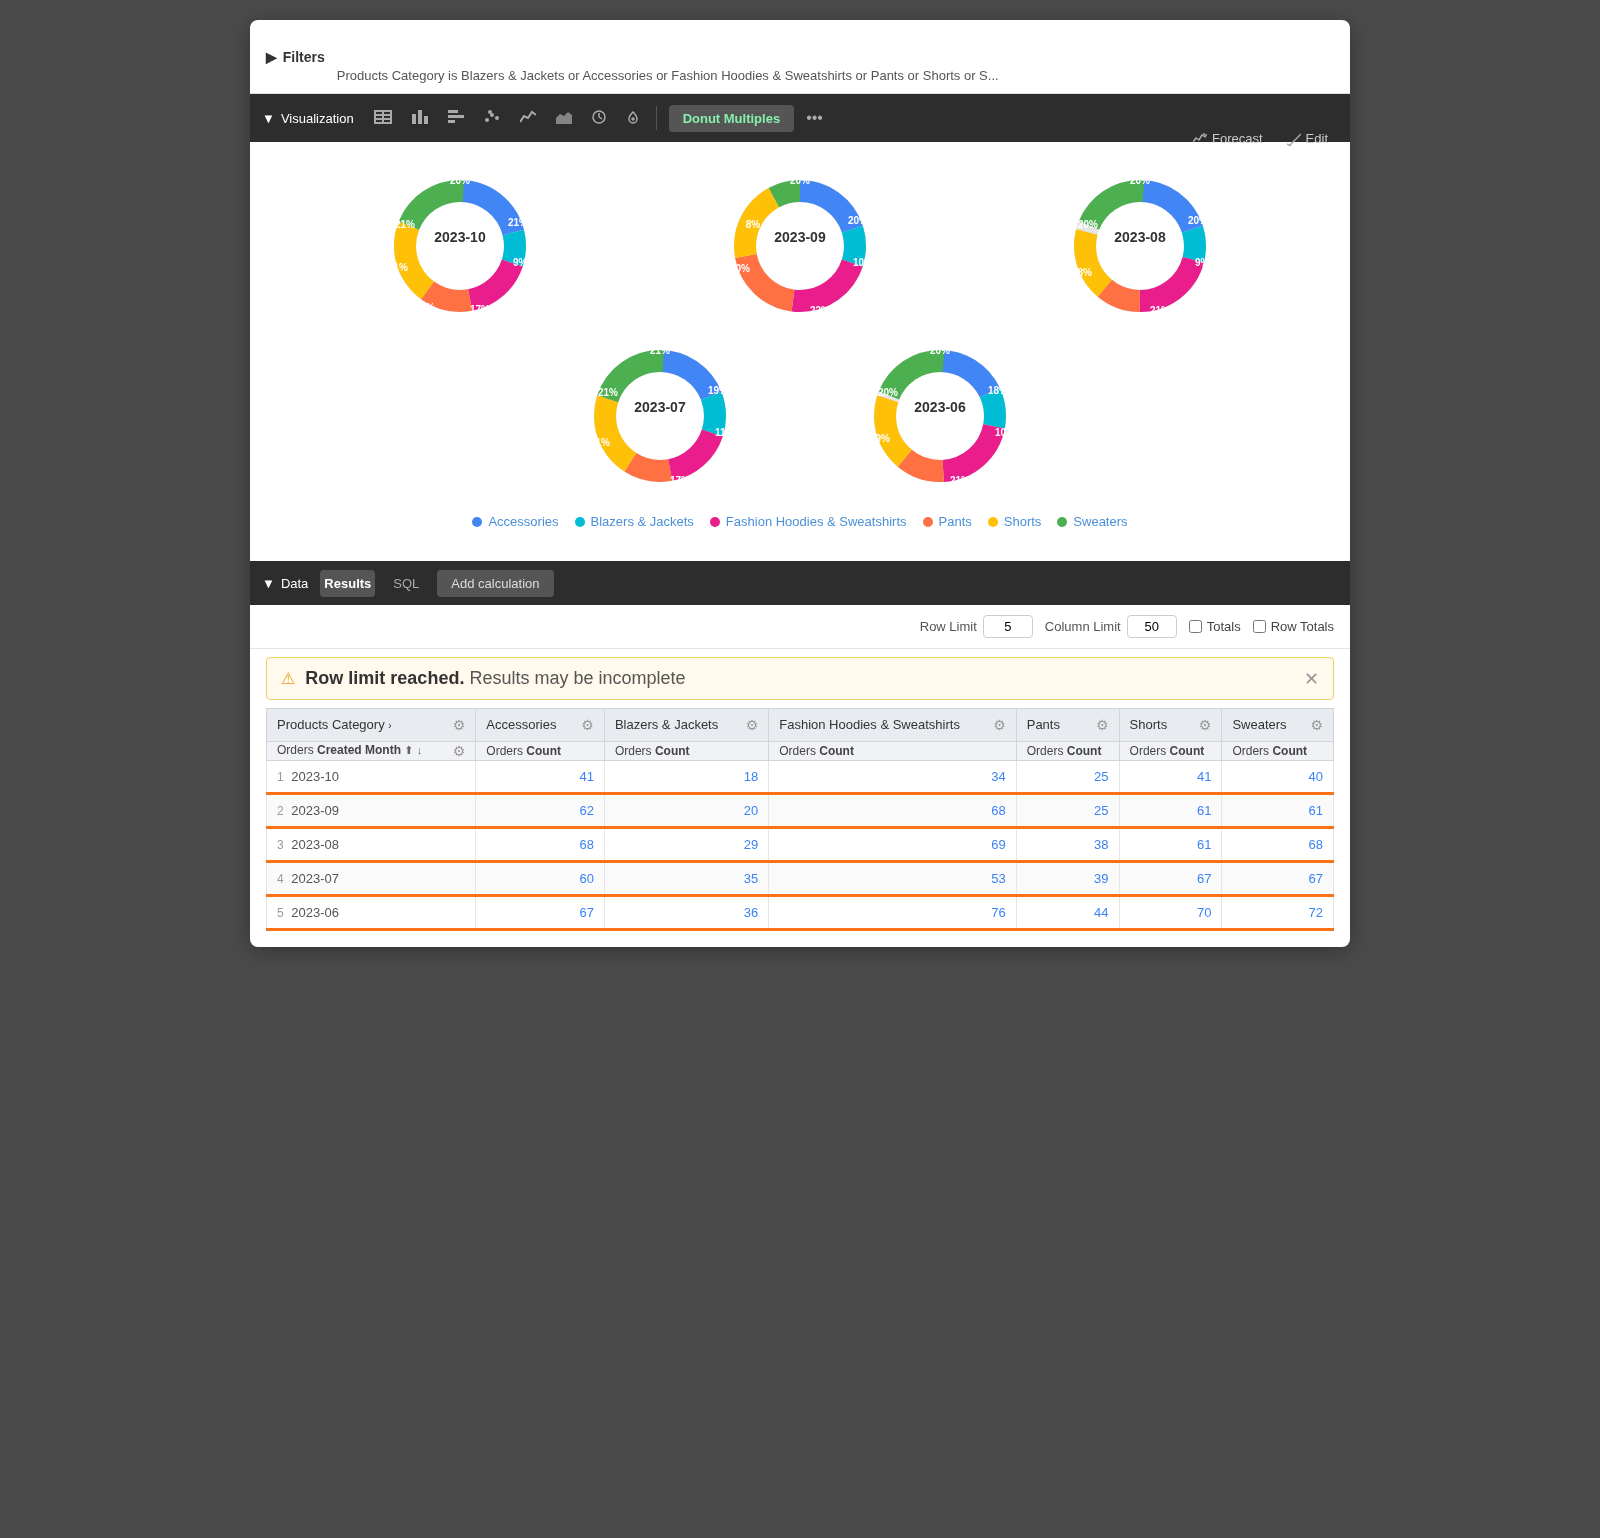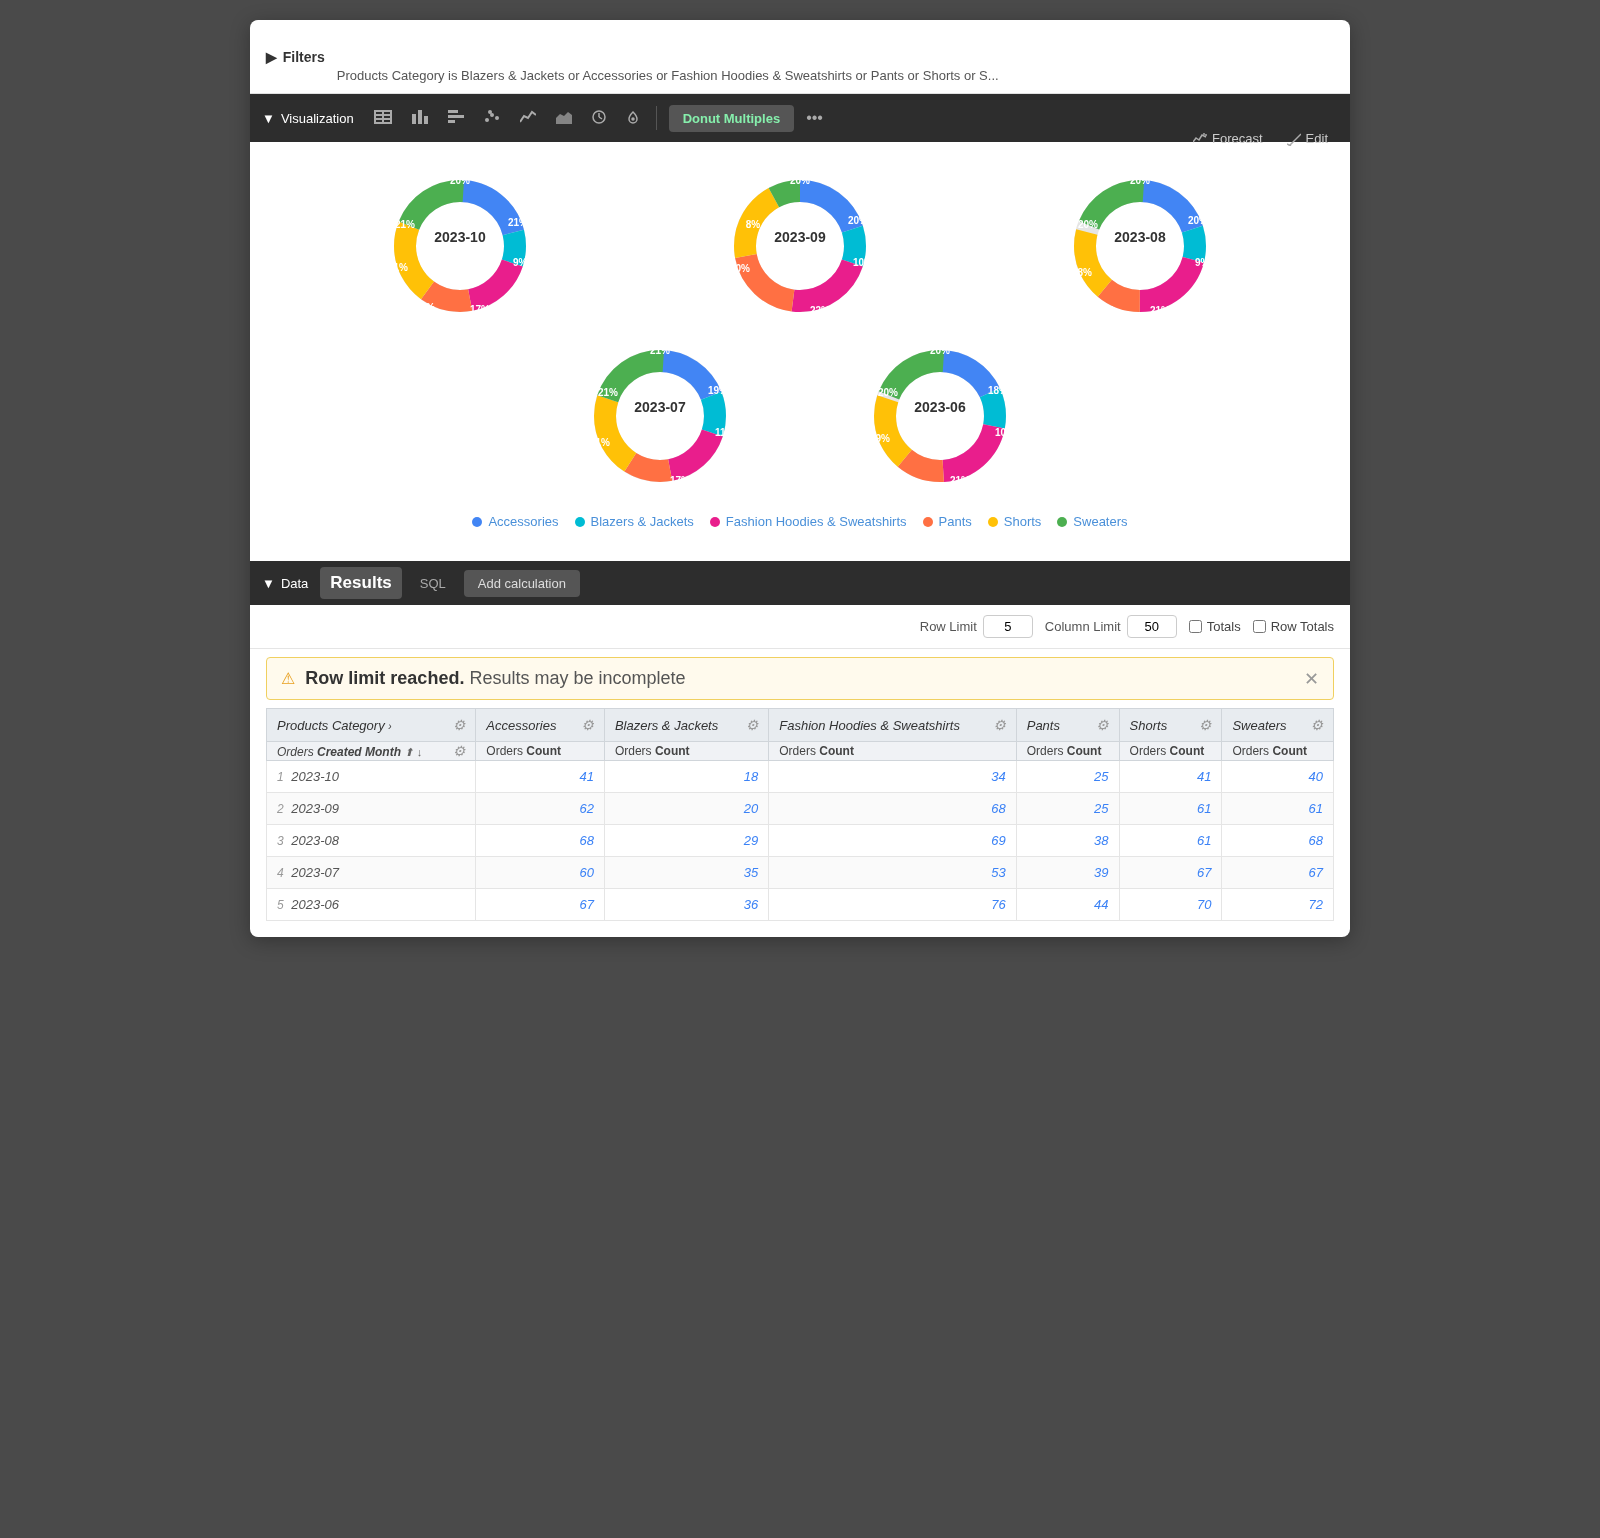--- a/index.html
+++ b/index.html
@@ -150,24 +150,24 @@
       font-weight: 500;
       display: flex;
       align-items: center;
       gap: 6px;
       margin-right: 8px;
     }
     .data-tab {
       background: transparent;
       border: none;
       color: #fff;
-      padding: 6px 10px;
+      padding: 6px 4px;
       border-radius: 4px;
       cursor: pointer;
-      font-size: 17px;
+      font-size: 13px;
       font-weight: 600;
     }
     .data-tab.active { background: #555; }
     .data-tab-inactive {
       background: transparent;
       border: none;
       color: #aaa;
       padding: 6px 14px;
       border-radius: 4px;
       cursor: pointer;
@@ -262,22 +262,21 @@
     .col-subheader th {
       padding: 1px 10px;
       text-align: left;
       border: 1px solid #d0d5da;
       color: #444;
       font-size: 12px;
       font-weight: 500;
     }
     .col-subheader th strong { font-weight: 700; }
     tbody tr {
-      border-bottom: 1px solid #f97316;
-      font-style: italic;
+      border-bottom: 3px solid #f97316;
     }
     tbody tr:nth-child(odd) { background: #fff; }
     tbody tr:nth-child(even) { background: #fafafa; }
     tbody td {
       padding: 8px 10px;
       border: 1px solid #e5e5e5;
       color: #3b82f6;
     }
     tbody td:first-child {
       color: #555;
@@ -287,24 +286,23 @@
       text-align: right;
     }
     .row-num {
       color: #999;
       font-size: 12px;
       padding-right: 4px;
     }
     .gear-icon { cursor: pointer; color: #999; font-size: 14px; }
     .header-with-gear {
       display: flex;
-      align-items: flex-end;
+      align-items: flex-start;
       justify-content: space-between;
       gap: 16px;
-      font-style: italic;
     }
     .sort-indicator { color: #666; font-size: 11px; }
     .chevron-icon { font-size: 10px; }
   </style>
 </head>
 <body>
 
 <div class="main-container">
 
   <div class="filters-bar">

